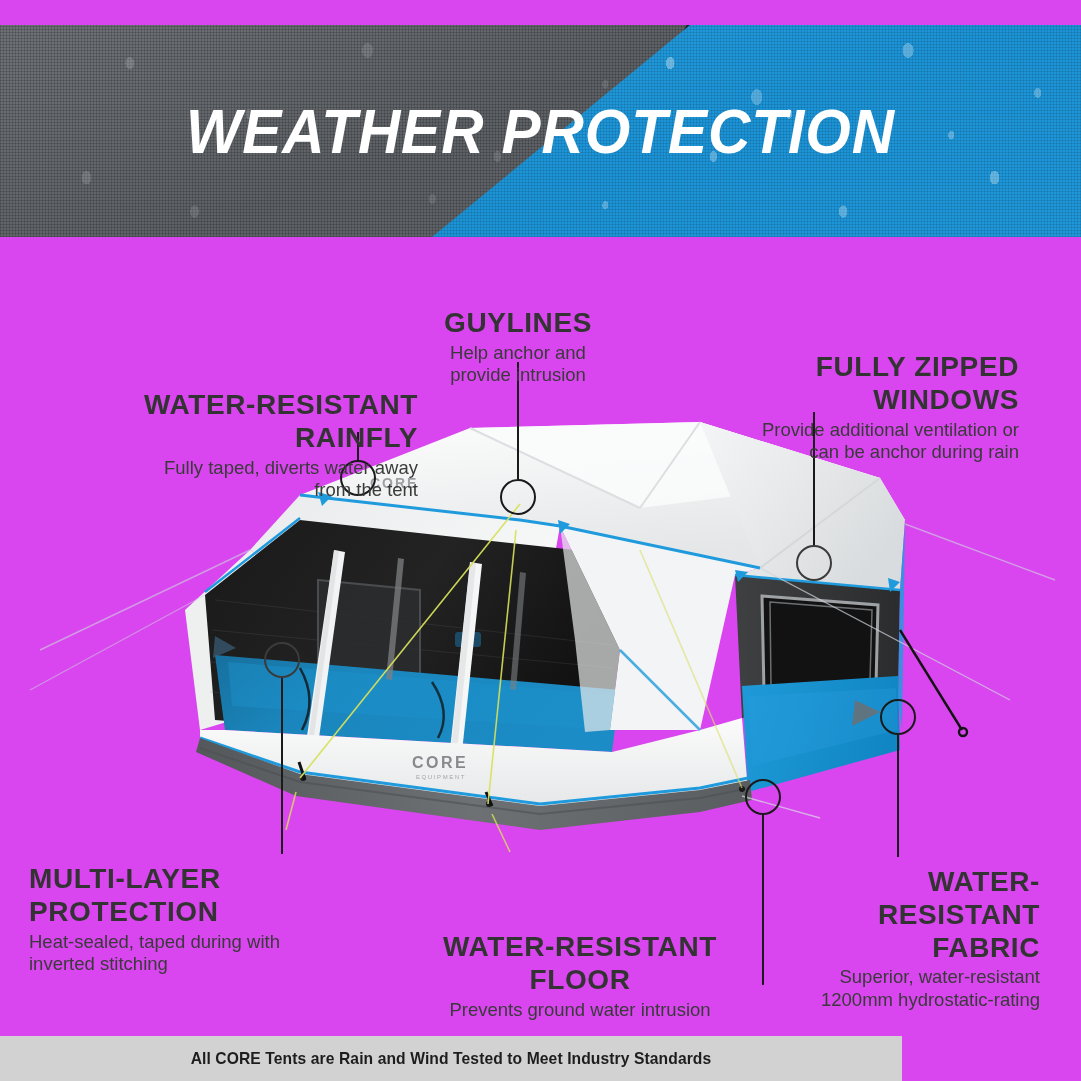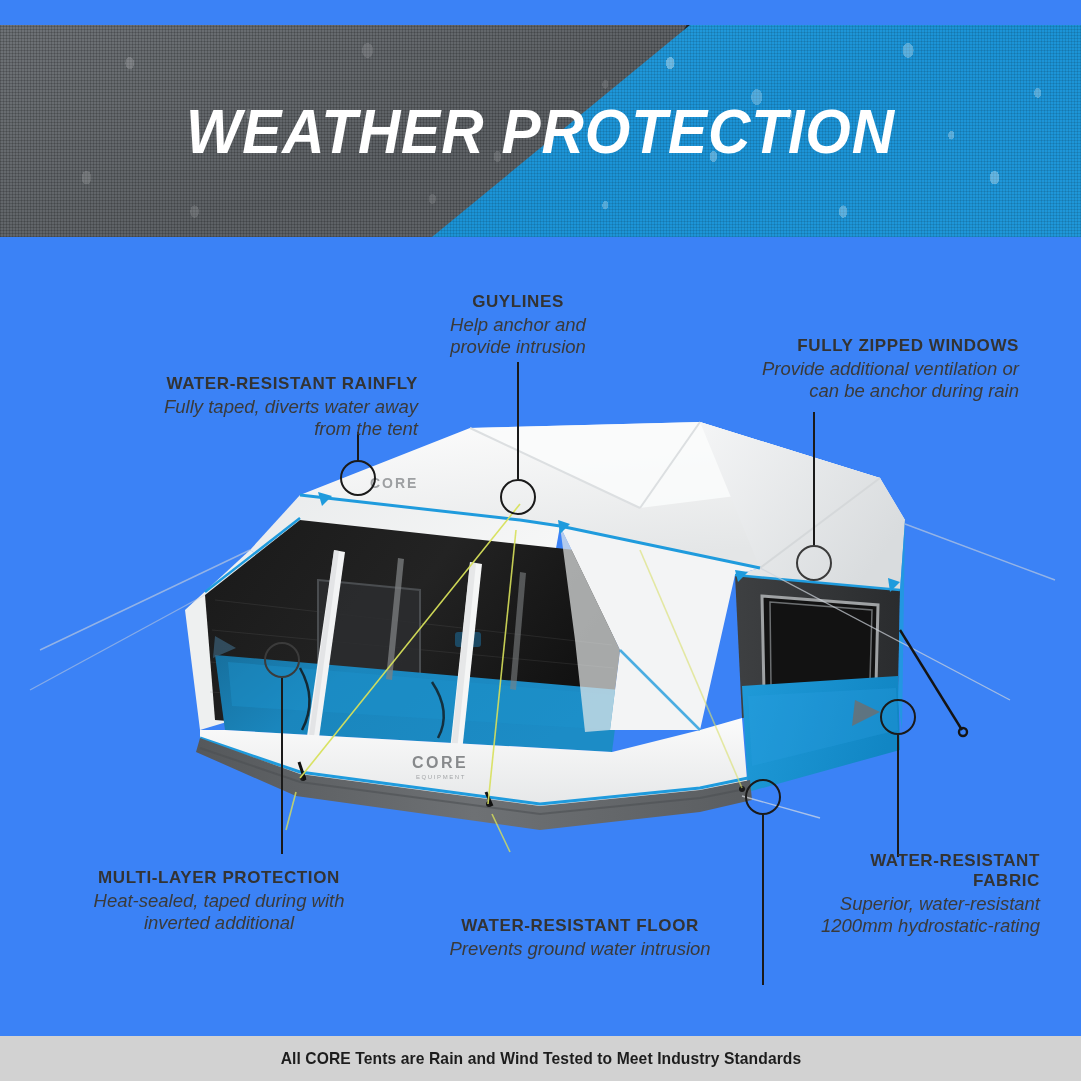--- a/index.html
+++ b/index.html
@@ -1,17 +1,17 @@
 <!DOCTYPE html>
 <html><head>
 <meta charset="utf-8">
 <style>
   html,body{margin:0;padding:0;background:#fff;}
   body{width:1081px;height:1081px;font-family:"Liberation Sans",sans-serif;color:#2e2e2e;overflow:hidden;}
-  .page{position:relative;width:1081px;height:1081px;background:#3b82f6;}
+  .page{position:relative;width:1081px;height:1081px;background:#d946ef;}
 
   
   .banner{position:absolute;left:0;top:25px;width:1081px;height:212px;overflow:hidden;}
   .banner-gray{position:absolute;inset:0;background:
       radial-gradient(ellipse 7px 10px at 12% 18%, rgba(255,255,255,.16) 0 60%, transparent 62%),
       radial-gradient(ellipse 5px 8px at 23% 42%, rgba(255,255,255,.13) 0 60%, transparent 62%),
       radial-gradient(ellipse 9px 12px at 34% 12%, rgba(255,255,255,.12) 0 60%, transparent 62%),
       radial-gradient(ellipse 6px 9px at 46% 62%, rgba(255,255,255,.12) 0 60%, transparent 62%),
       radial-gradient(ellipse 8px 11px at 8% 72%, rgba(255,255,255,.14) 0 60%, transparent 62%),
       radial-gradient(ellipse 5px 7px at 56% 28%, rgba(255,255,255,.11) 0 60%, transparent 62%),
@@ -41,42 +41,42 @@
   .seam{position:absolute;background:#15181a;transform-origin:top left;border-radius:2px;}
   .seam.s1{left:690px;top:-6px;width:4px;height:240px;transform:rotate(29.6deg);opacity:.85;}
   .seam.s2{left:742px;top:-6px;width:3px;height:240px;transform:rotate(29.6deg);opacity:.55;}
   .banner-title{position:absolute;left:0;right:0;top:50%;transform:translateY(-50%);
       text-align:center;color:#fff;font-weight:bold;font-style:italic;font-size:63px;
       letter-spacing:1px;line-height:1;font-family:"Liberation Sans",sans-serif;
       transform:translateY(-50%) scaleX(.93);}
 
   
   .callout{position:absolute;}
-  .callout .c-title{font-weight:bold;font-size:17px;letter-spacing:.6px;color:#333333;line-height:1.17;}
-  .callout .c-desc{font-size:18.5px;color:#3a3a3a;line-height:1.22;margin-top:2px;font-style:italic;}
+  .callout .c-title{font-weight:bold;font-size:28px;letter-spacing:.6px;color:#333333;line-height:1.17;margin-top:15px;}
+  .callout .c-desc{font-size:18.5px;color:#3a3a3a;line-height:1.22;margin-top:2px;}
   .ta-l{text-align:left;} .ta-c{text-align:center;} .ta-r{text-align:right;}
 
   #co-rainfly{left:38px;top:374px;width:380px;text-align:right;}
   #co-guylines{left:400px;top:292px;width:236px;}
   #co-windows{left:676px;top:336px;width:343px;}
-  #co-multilayer{left:29px;top:868px;width:380px;text-align:center;}
+  #co-multilayer{left:29px;top:848px;width:380px;}
   #co-floor{left:390px;top:916px;width:380px;}
   #co-fabric{left:780px;top:851px;width:260px;}
 
   
   .lead{position:absolute;background:#1a1a1a;width:2px;}
   .ring{position:absolute;width:36px;height:36px;border:2.5px solid #1a1a1a;border-radius:50%;box-sizing:border-box;background:transparent;}
   .ring.faint{border-color:#3b3b3b;}
 
   
   .tent{position:absolute;left:0;top:400px;width:971px;height:460px;}
   .tent svg{display:block;}
 
   
-  .footer{position:absolute;left:0;bottom:0;width:1081px;height:45px;background:#d2d2d2;
+  .footer{position:absolute;left:0;bottom:0;width:902px;height:45px;background:#d2d2d2;
       display:flex;align-items:center;justify-content:center;}
   .footer span{font-size:17px;font-weight:bold;color:#1d1d1d;letter-spacing:.1px;
       font-family:"Liberation Sans",sans-serif;transform:scaleX(.92);}
 </style>
 </head>
 <body>
 
 <div class="page">
 
   <div class="banner">
@@ -273,21 +273,21 @@
     <div class="c-desc">
       <div>Provide additional ventilation or</div>
       <div>can be anchor during rain</div>
     </div>
   </div>
 
   <div class="callout ta-l" id="co-multilayer">
     <div class="c-title">MULTI-LAYER PROTECTION</div>
     <div class="c-desc">
       <div>Heat-sealed, taped during with</div>
-      <div>inverted additional</div>
+      <div>inverted stitching</div>
     </div>
   </div>
 
   <div class="callout ta-c" id="co-floor">
     <div class="c-title">WATER-RESISTANT FLOOR</div>
     <div class="c-desc">
       <div>Prevents ground water intrusion</div>
     </div>
   </div>
 

